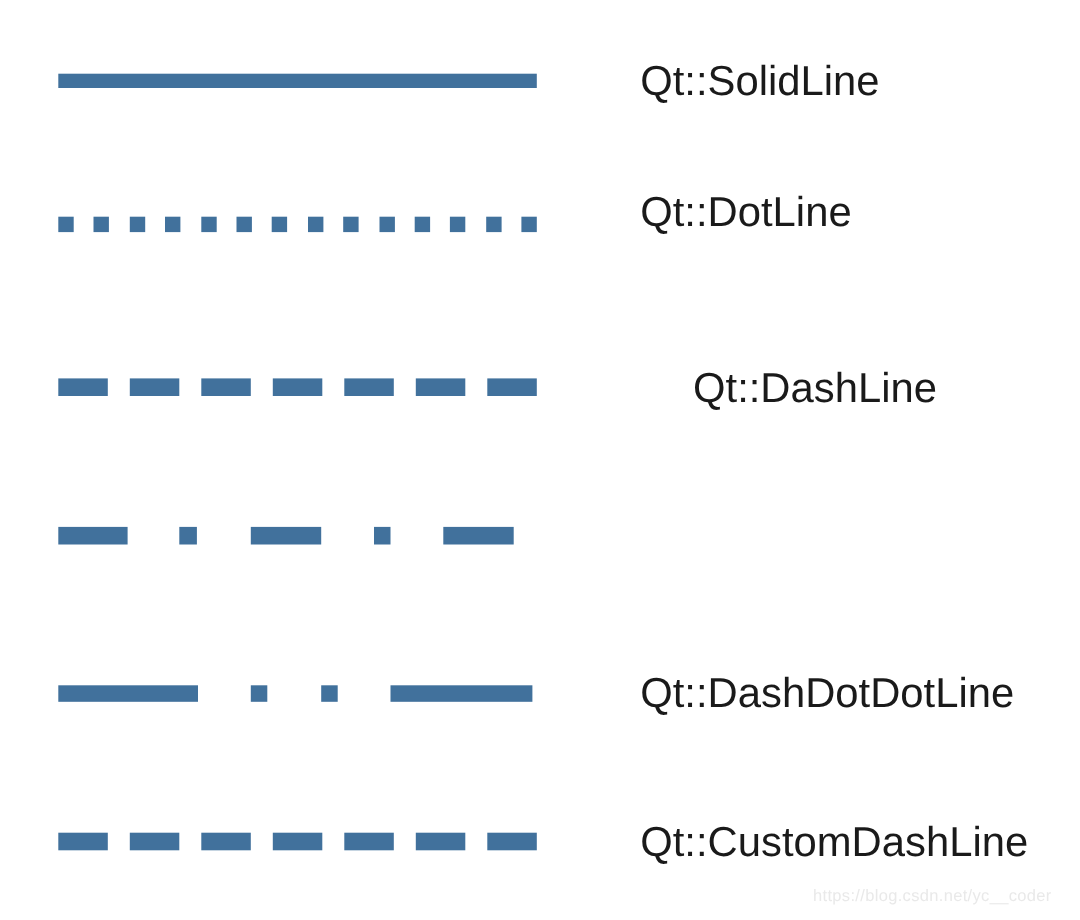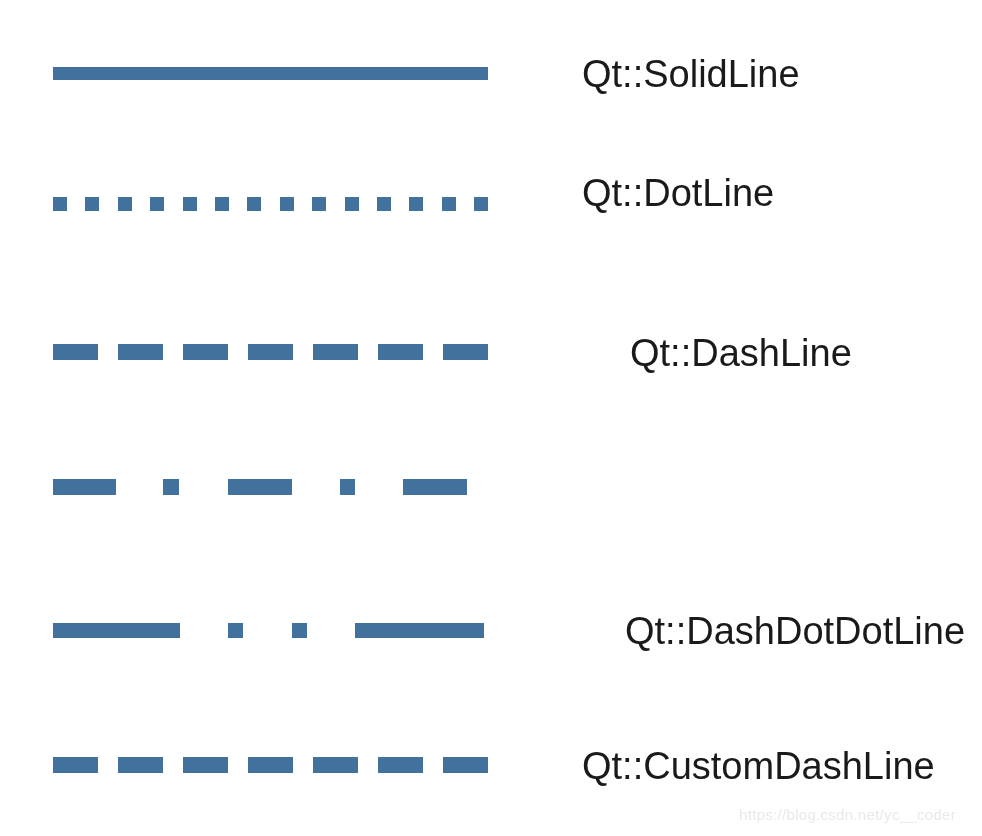--- a/index.html
+++ b/index.html
@@ -85,21 +85,21 @@
       <div class="seg" style="left: 175px; width: 64px; background: rgb(65, 113, 156);"></div>
       <div class="seg" style="left: 287px; width: 15px; background: rgb(65, 113, 156);"></div>
       <div class="seg" style="left: 350px; width: 64px; background: rgb(65, 113, 156);"></div>
     </div>
     <div class="sample" style="left: 53px; top: 623px; height: 15px;">
       <div class="seg" style="left: 0px; width: 127px; background: rgb(65, 113, 156);"></div>
       <div class="seg" style="left: 175px; width: 15px; background: rgb(65, 113, 156);"></div>
       <div class="seg" style="left: 239px; width: 15px; background: rgb(65, 113, 156);"></div>
       <div class="seg" style="left: 302px; width: 129px; background: rgb(65, 113, 156);"></div>
     </div>
-    <div class="label" style="left: 582px; top: 604px; color: rgb(26, 26, 26); margin-left: 43px;">Qt::DashDotDotLine</div>
+    <div class="label" style="left: 582px; top: 604px; color: rgb(26, 26, 26);">Qt::DashDotDotLine</div>
     <div class="sample" style="left: 53px; top: 757px; height: 16px;">
       <div class="seg" style="left: 0px; width: 45px; background: rgb(65, 113, 156);"></div>
       <div class="seg" style="left: 65px; width: 45px; background: rgb(65, 113, 156);"></div>
       <div class="seg" style="left: 130px; width: 45px; background: rgb(65, 113, 156);"></div>
       <div class="seg" style="left: 195px; width: 45px; background: rgb(65, 113, 156);"></div>
       <div class="seg" style="left: 260px; width: 45px; background: rgb(65, 113, 156);"></div>
       <div class="seg" style="left: 325px; width: 45px; background: rgb(65, 113, 156);"></div>
       <div class="seg" style="left: 390px; width: 45px; background: rgb(65, 113, 156);"></div>
     </div>
     <div class="label" style="left: 582px; top: 739px; color: rgb(26, 26, 26);">Qt::CustomDashLine</div>

